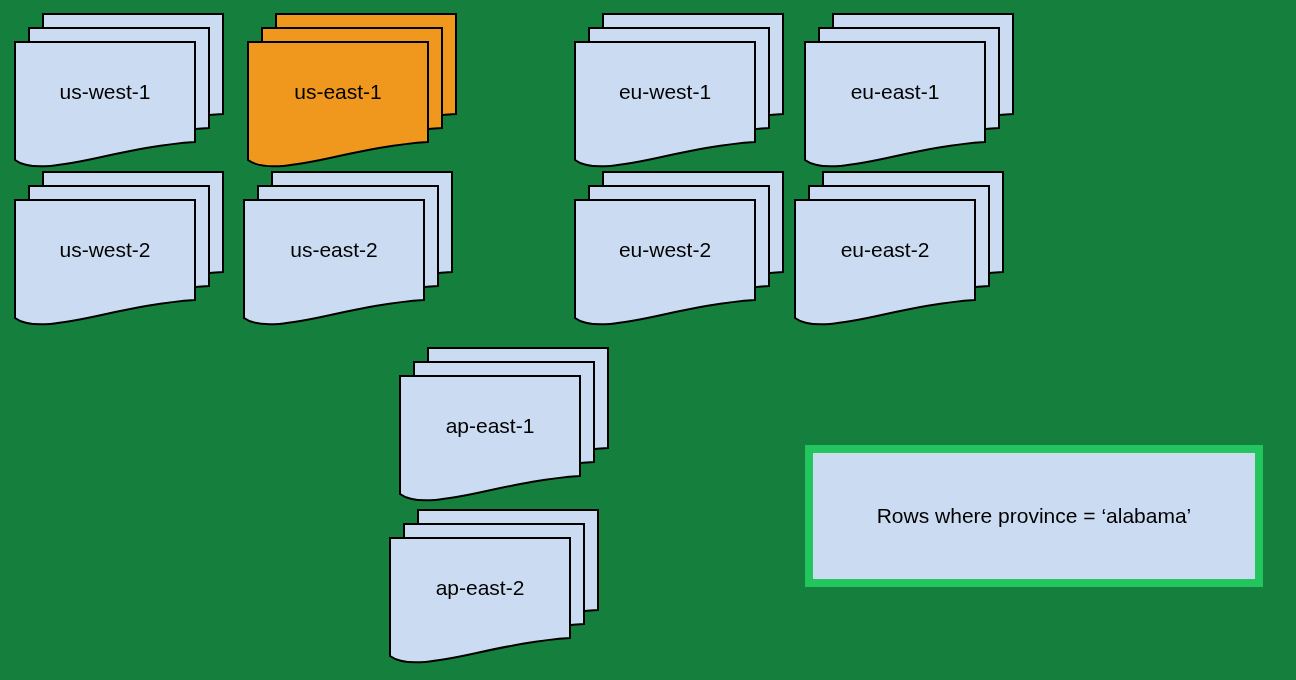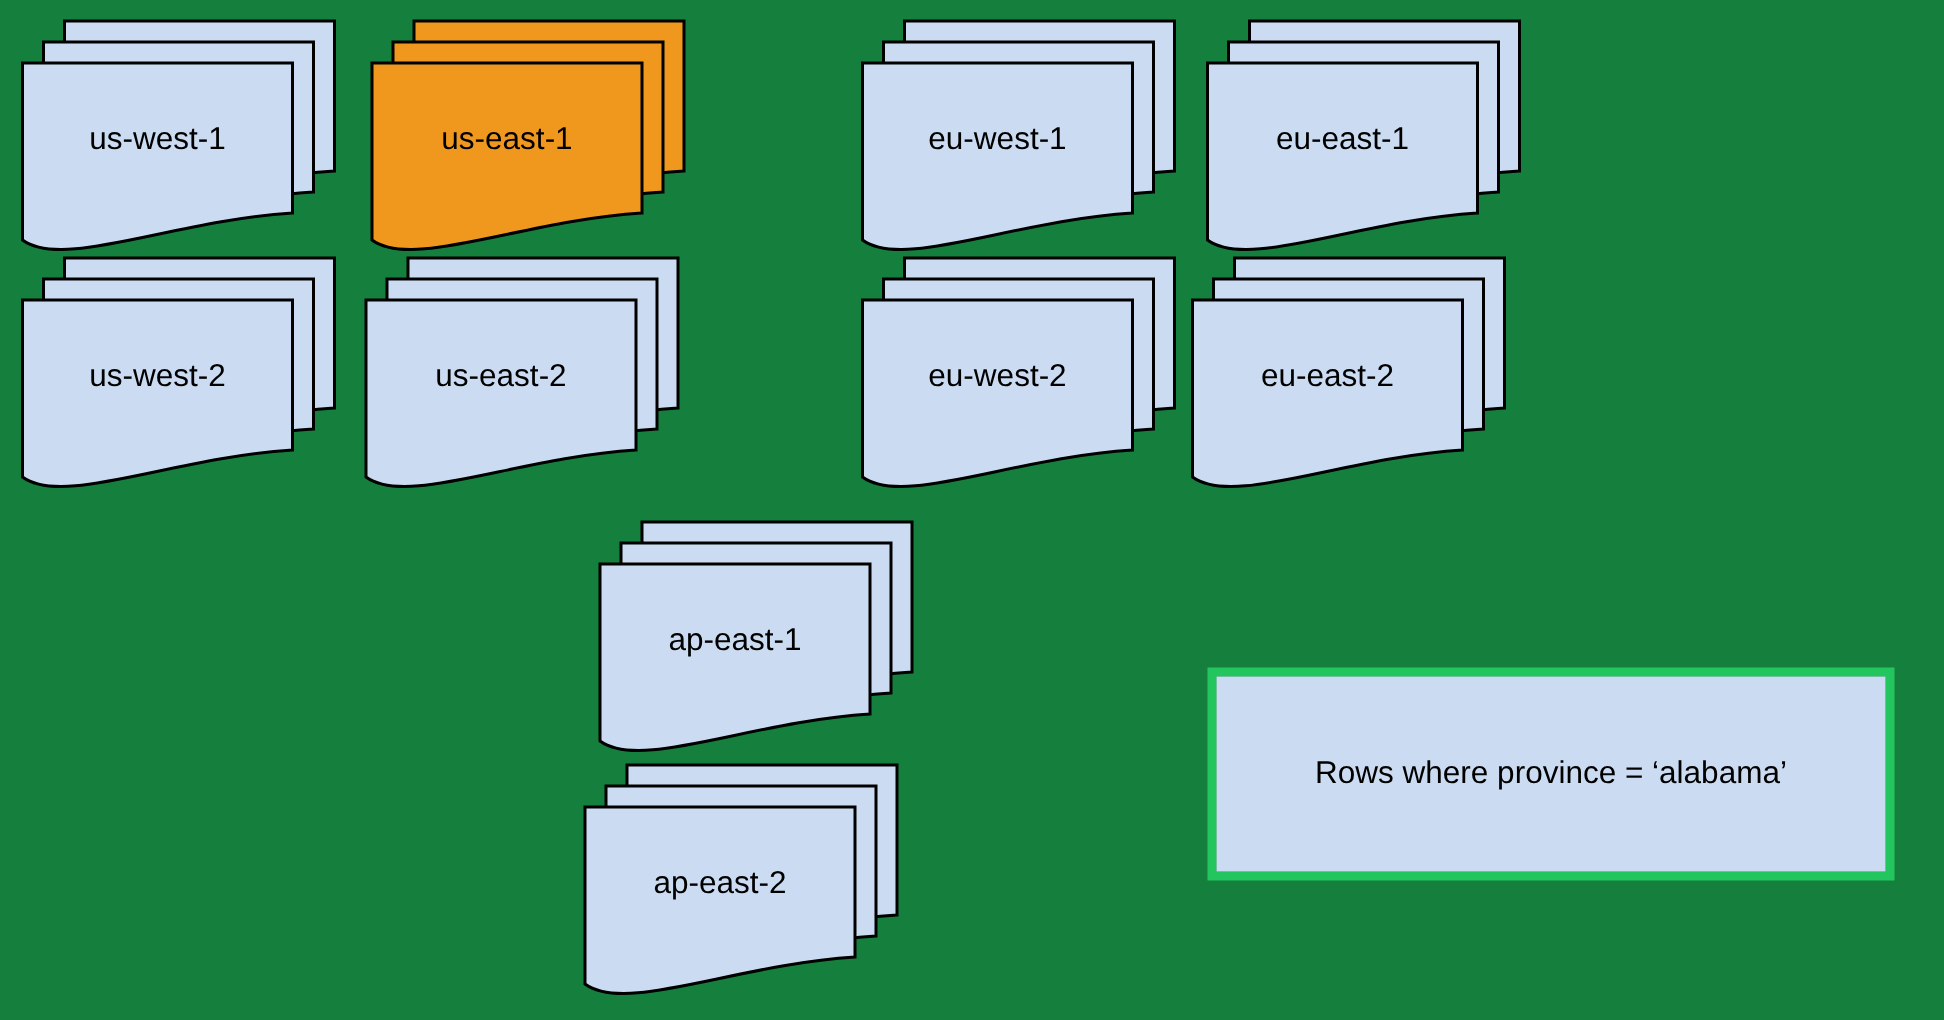--- a/index.html
+++ b/index.html
@@ -24,21 +24,21 @@
     font-family: "Liberation Sans", sans-serif;
     font-size: 21px;
     fill: #000000;
   }
   .legend {
     position: absolute;
     left: 805px;
     top: 445px;
     width: 458px;
     height: 142px;
-    border: 6px solid #22c55e;
+    border: 8px solid #22c55e;
     box-sizing: border-box;
     display: flex;
     flex-direction: column;
   }
   .legend-row {
     flex: 1;
     display: flex;
     align-items: center;
     justify-content: center;
     font-size: 21px;

